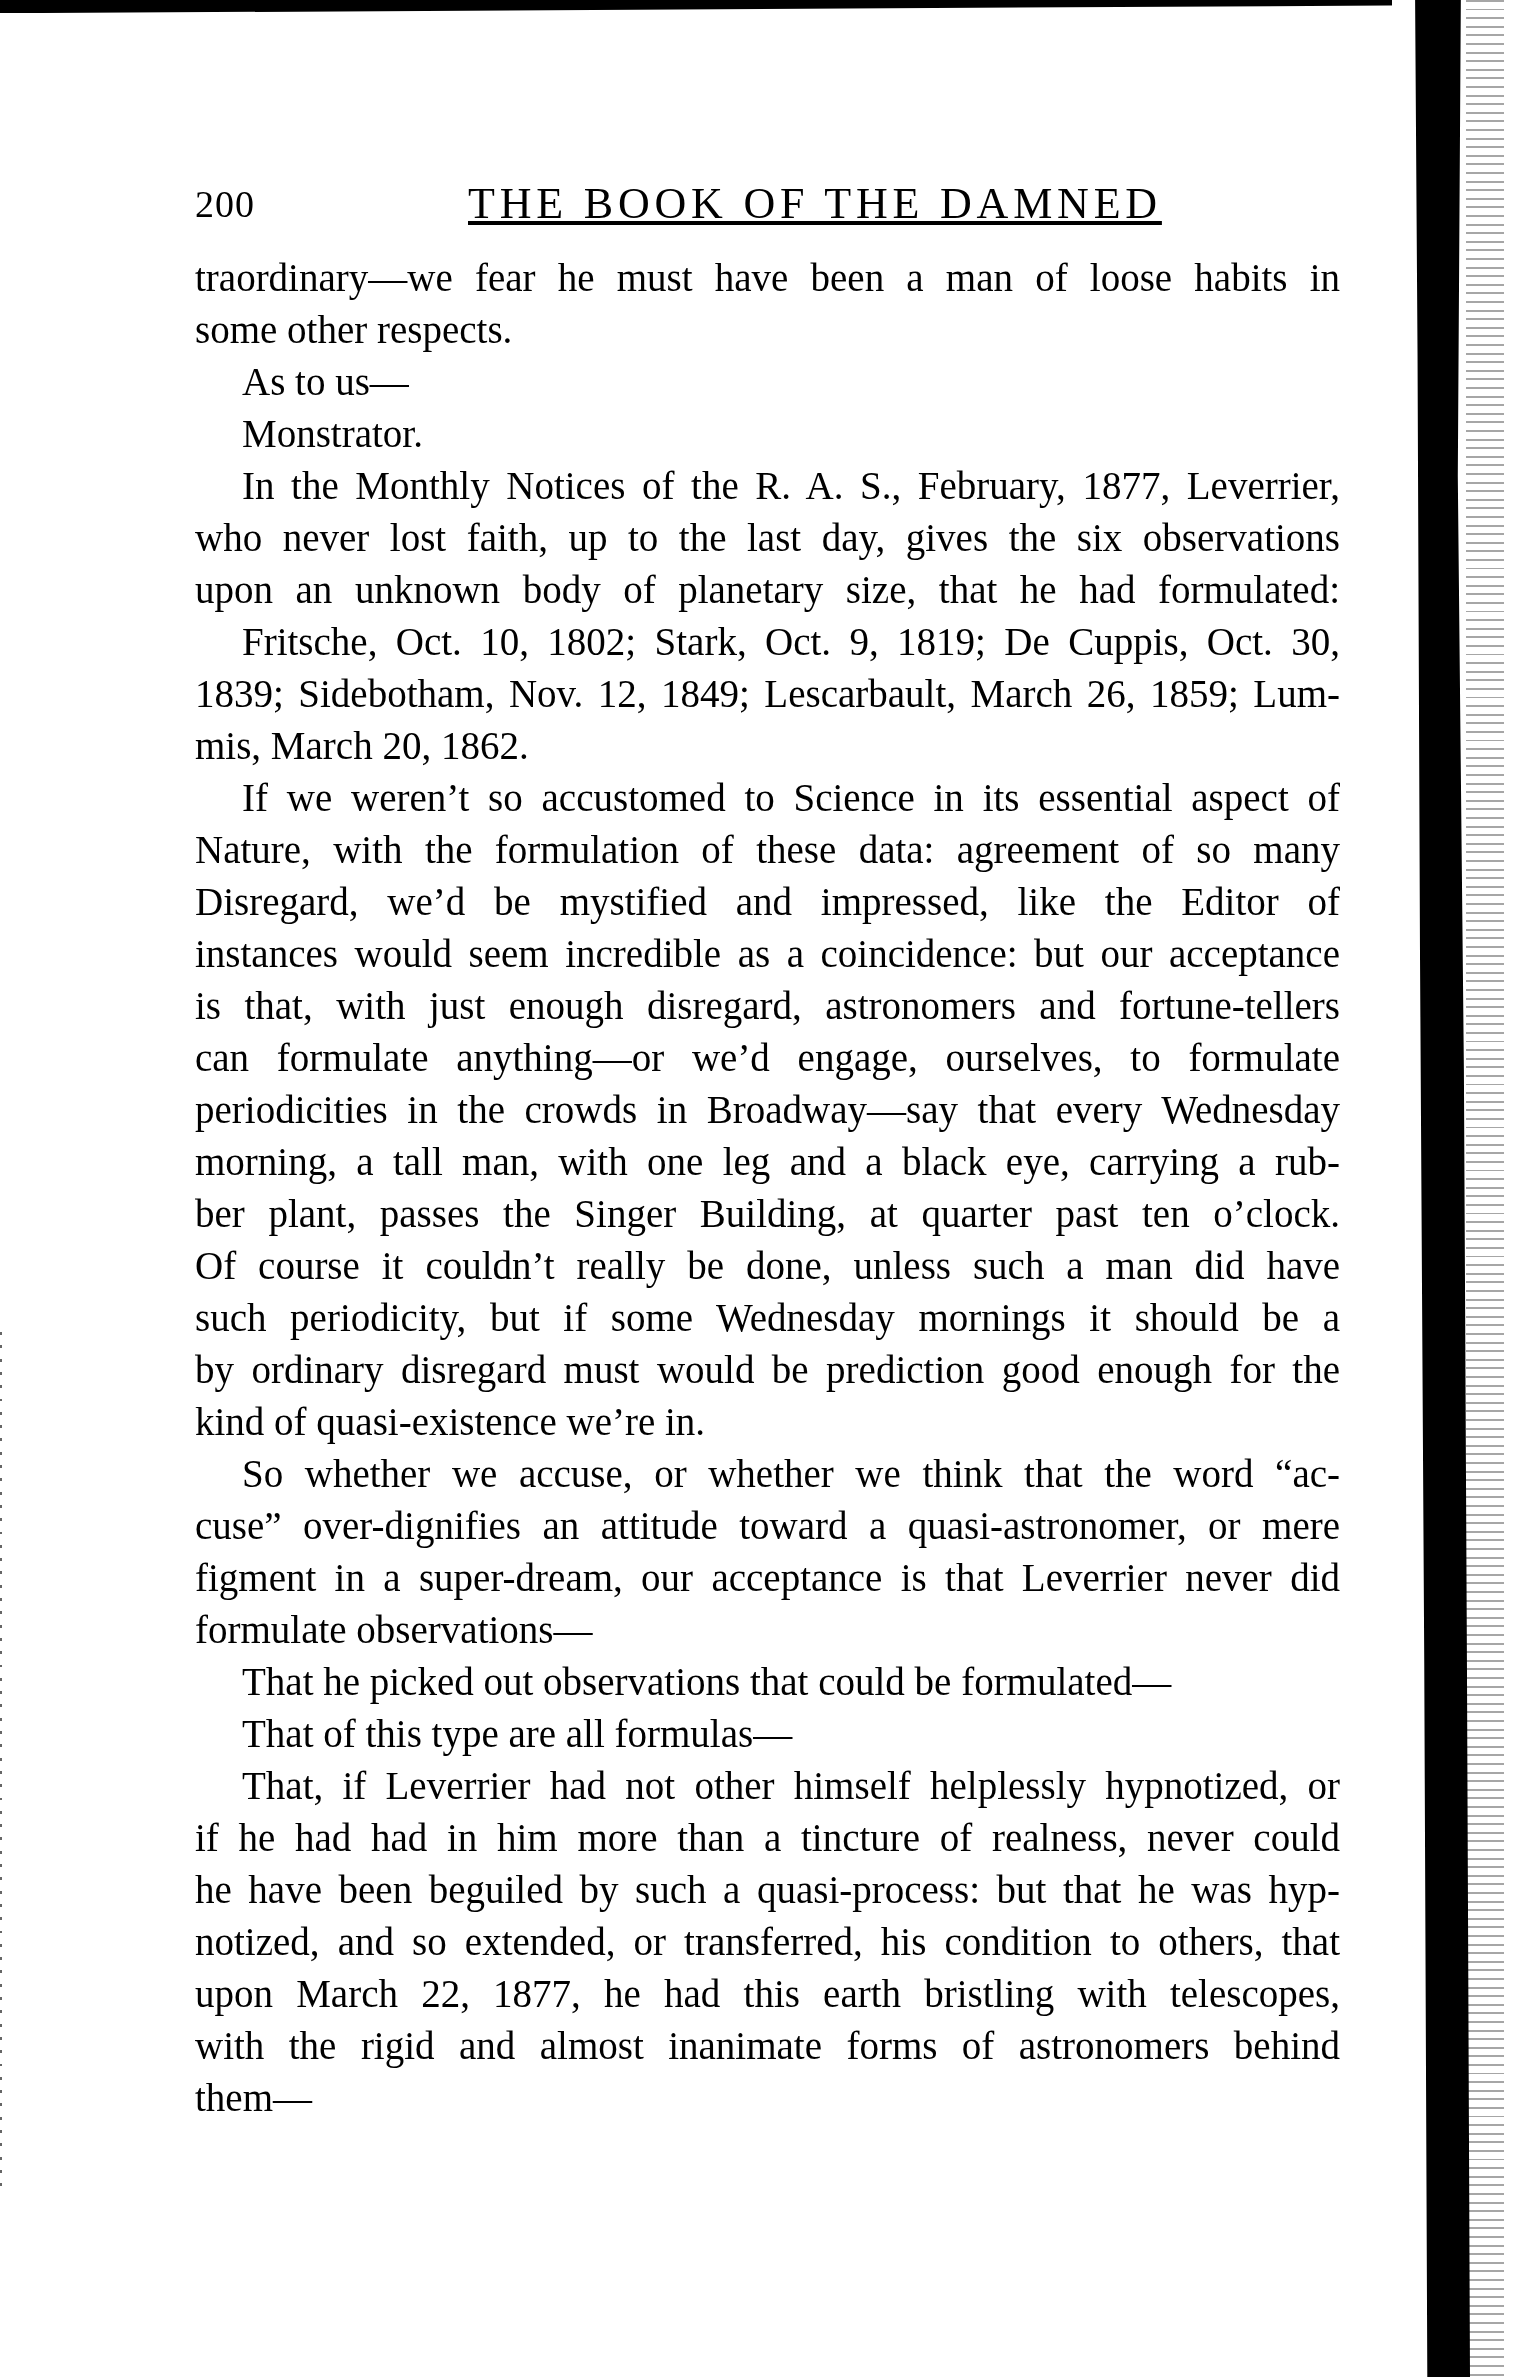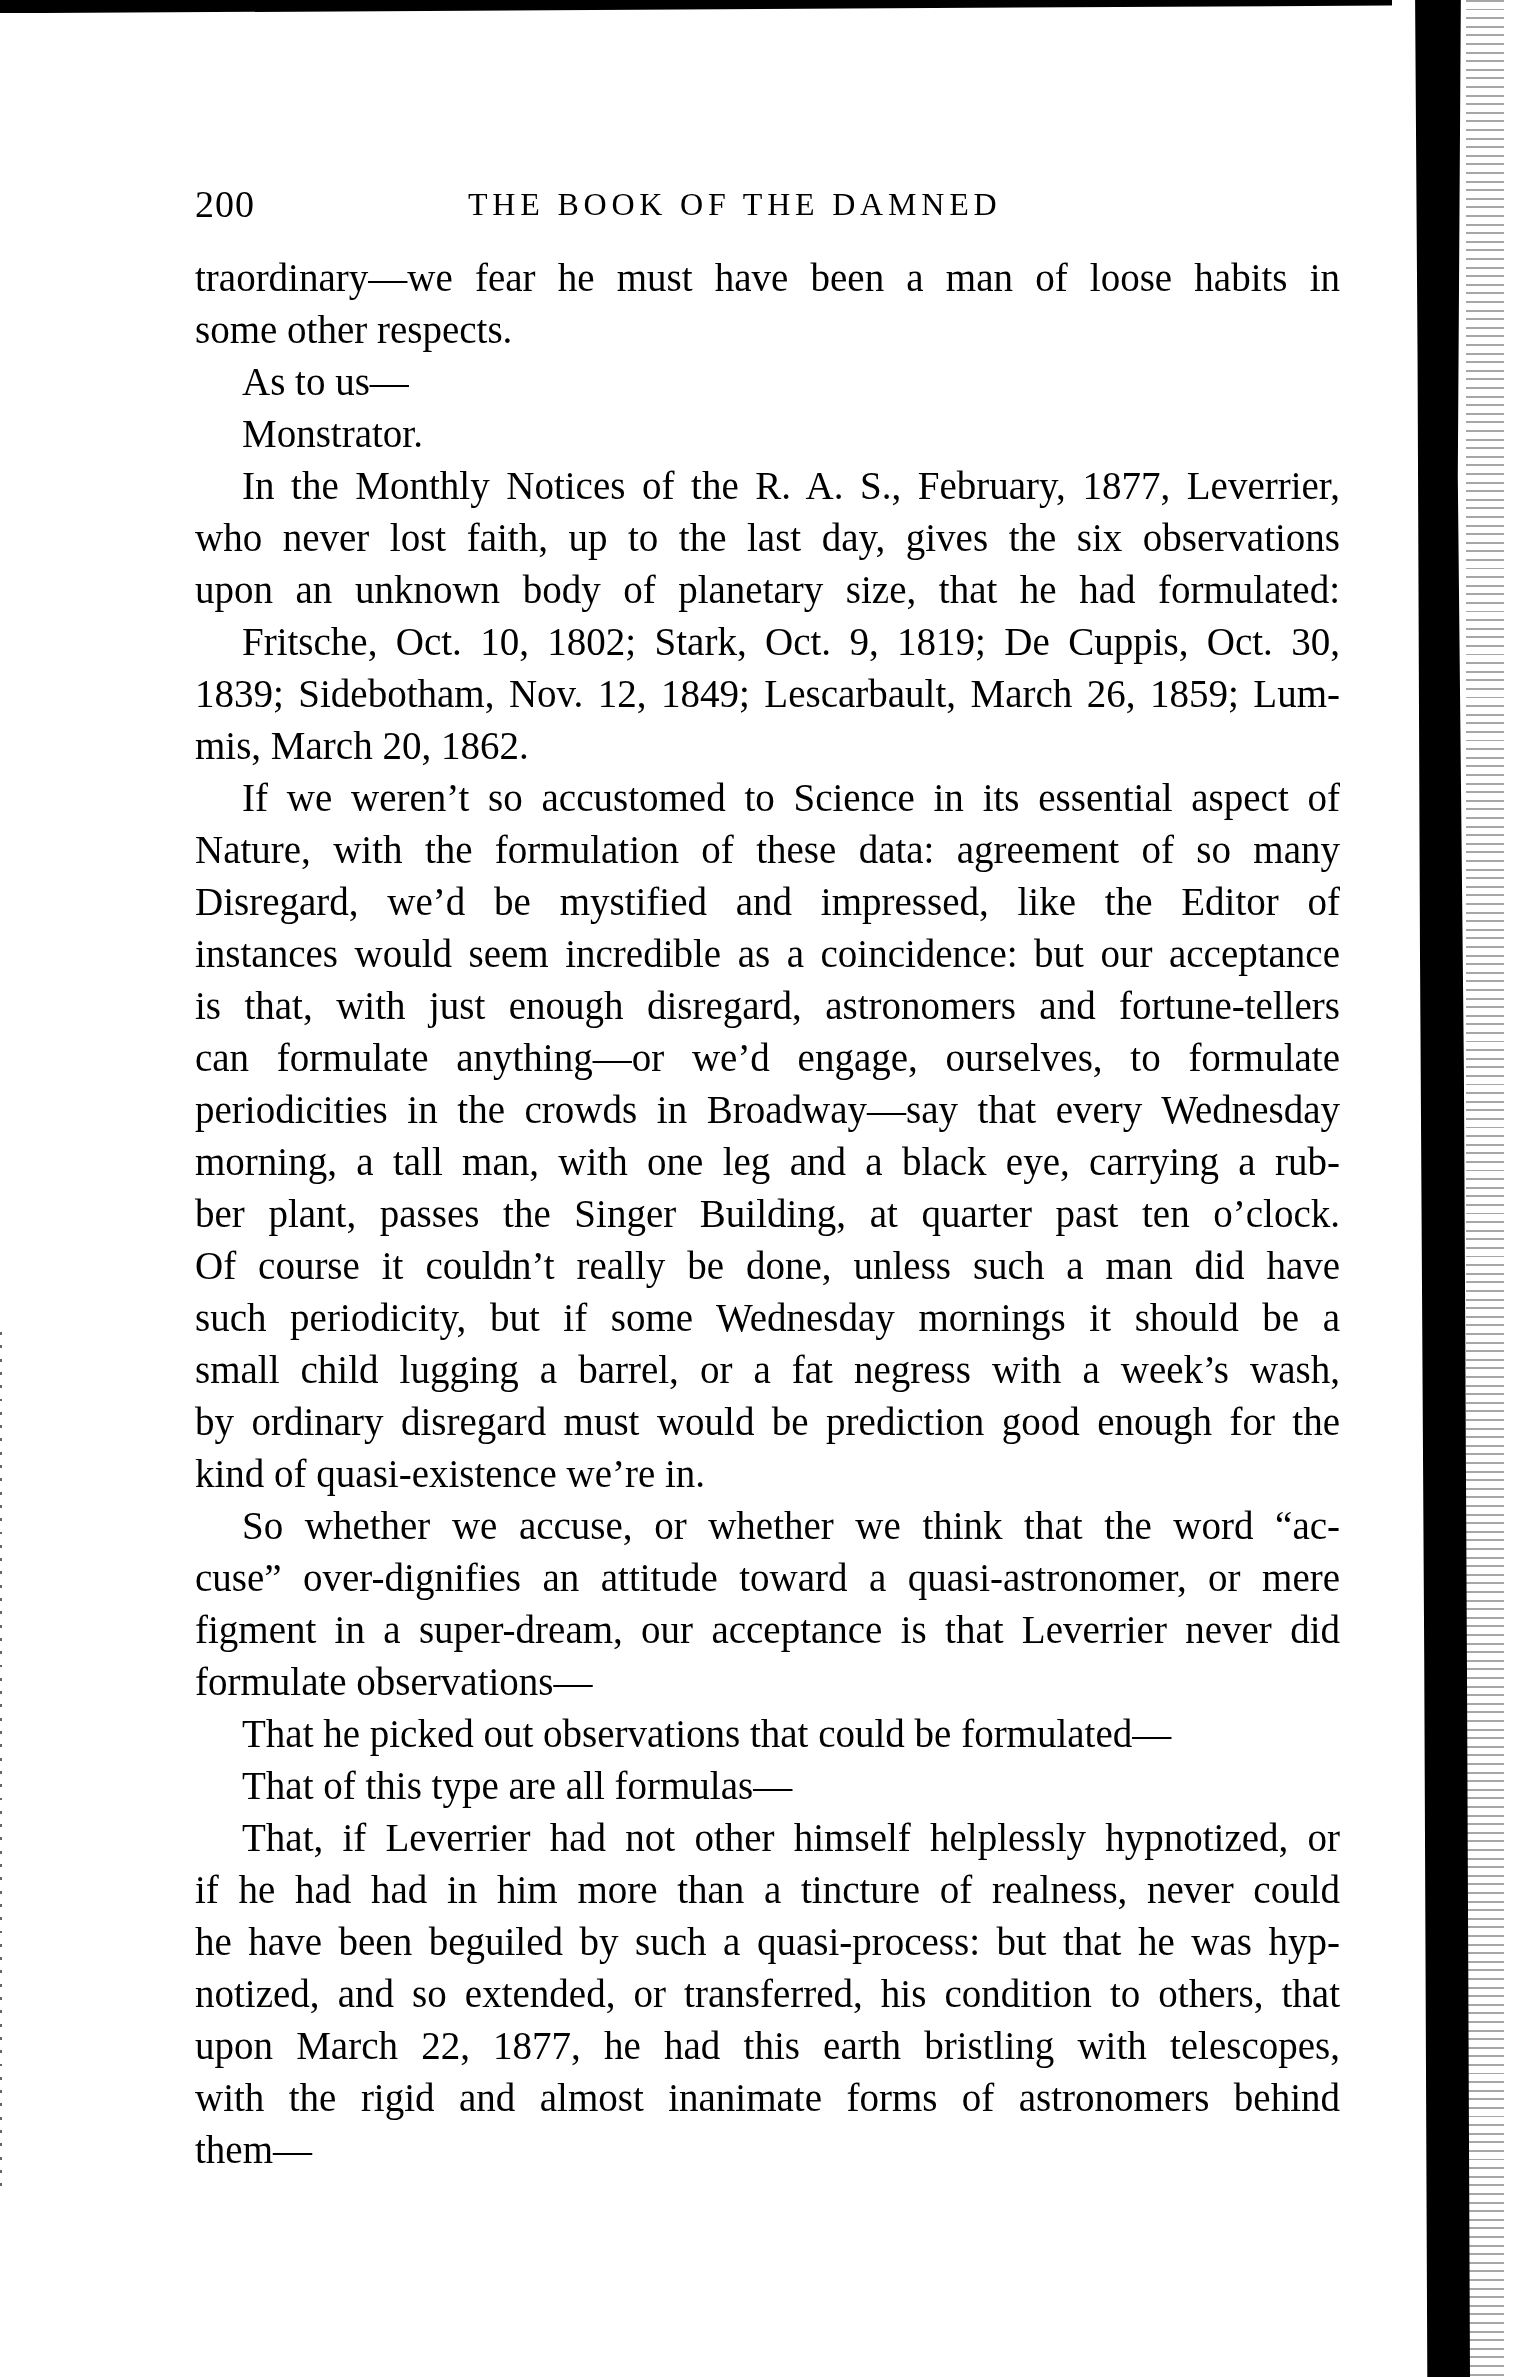--- a/index.html
+++ b/index.html
@@ -36,21 +36,21 @@
   .page {
     position: absolute; left: 195px; top: 0; width: 1145px;
   }
   .running-head {
     position: absolute; top: 183px; left: 0; width: 1145px; height: 42px;
     font-size: 38px; line-height: 42px;
   }
   .page-number { position: absolute; left: 0; top: 0; letter-spacing: 1px; text-align: center; }
   .running-title {
     position: absolute; left: 273px; top: 0;
-    letter-spacing: 4.8px; font-size: 32px;
+    letter-spacing: 4.8px; font-size: 44px; text-decoration: underline;
   }
   .body-text {
     position: absolute; top: 252px; left: 0; width: 1145px;
     font-size: 39px; line-height: 52px;
   }
   .line {
     display: block; white-space: nowrap; height: 52px;
     text-align: justify; text-align-last: justify;
   }
   .line.short { text-align-last: left; }
@@ -87,21 +87,20 @@
       <div class="line"><span class="it">Nature</span><span>, with the formulation of these data: agreement of so many</span></div>
       <div class="line">Disregard, we’d be mystified and impressed, like the Editor of</div>
       <div class="line">instances would seem incredible as a coincidence: but our acceptance</div>
       <div class="line">is that, with just enough disregard, astronomers and fortune-tellers</div>
       <div class="line">can formulate anything—or we’d engage, ourselves, to formulate</div>
       <div class="line">periodicities in the crowds in Broadway—say that every Wednesday</div>
       <div class="line">morning, a tall man, with one leg and a black eye, carrying a rub-</div>
       <div class="line">ber plant, passes the Singer Building, at quarter past ten o’clock.</div>
       <div class="line">Of course it couldn’t really be done, unless such a man did have</div>
       <div class="line">such periodicity, but if some Wednesday mornings it should be a</div>
-      <div class="line">small child lugging a barrel, or a fat negress with a week’s wash,</div>
       <div class="line">by ordinary disregard must would be prediction good enough for the</div>
       <div class="line short">kind of quasi-existence we’re in.</div>
       <div class="line indent">So whether we accuse, or whether we think that the word “ac-</div>
       <div class="line">cuse” over-dignifies an attitude toward a quasi-astronomer, or mere</div>
       <div class="line">figment in a super-dream, our acceptance is that Leverrier never did</div>
       <div class="line short">formulate observations—</div>
       <div class="line indent short">That he picked out observations that could be formulated—</div>
       <div class="line indent short">That of this type are all formulas—</div>
       <div class="line indent">That, if Leverrier had not other himself helplessly hypnotized, or</div>
       <div class="line">if he had had in him more than a tincture of realness, never could</div>

